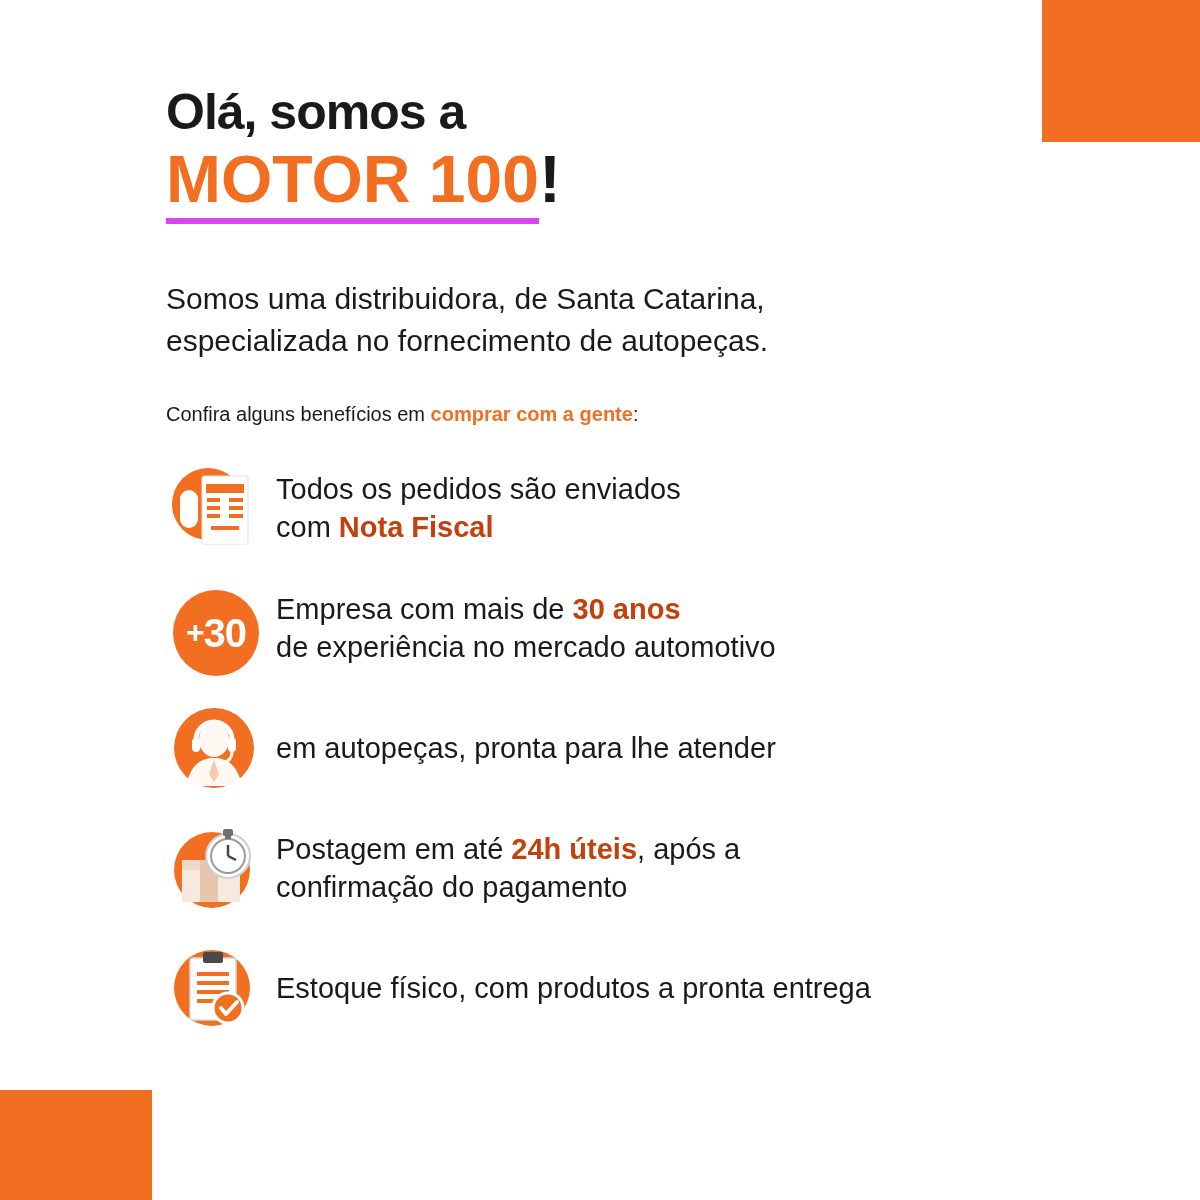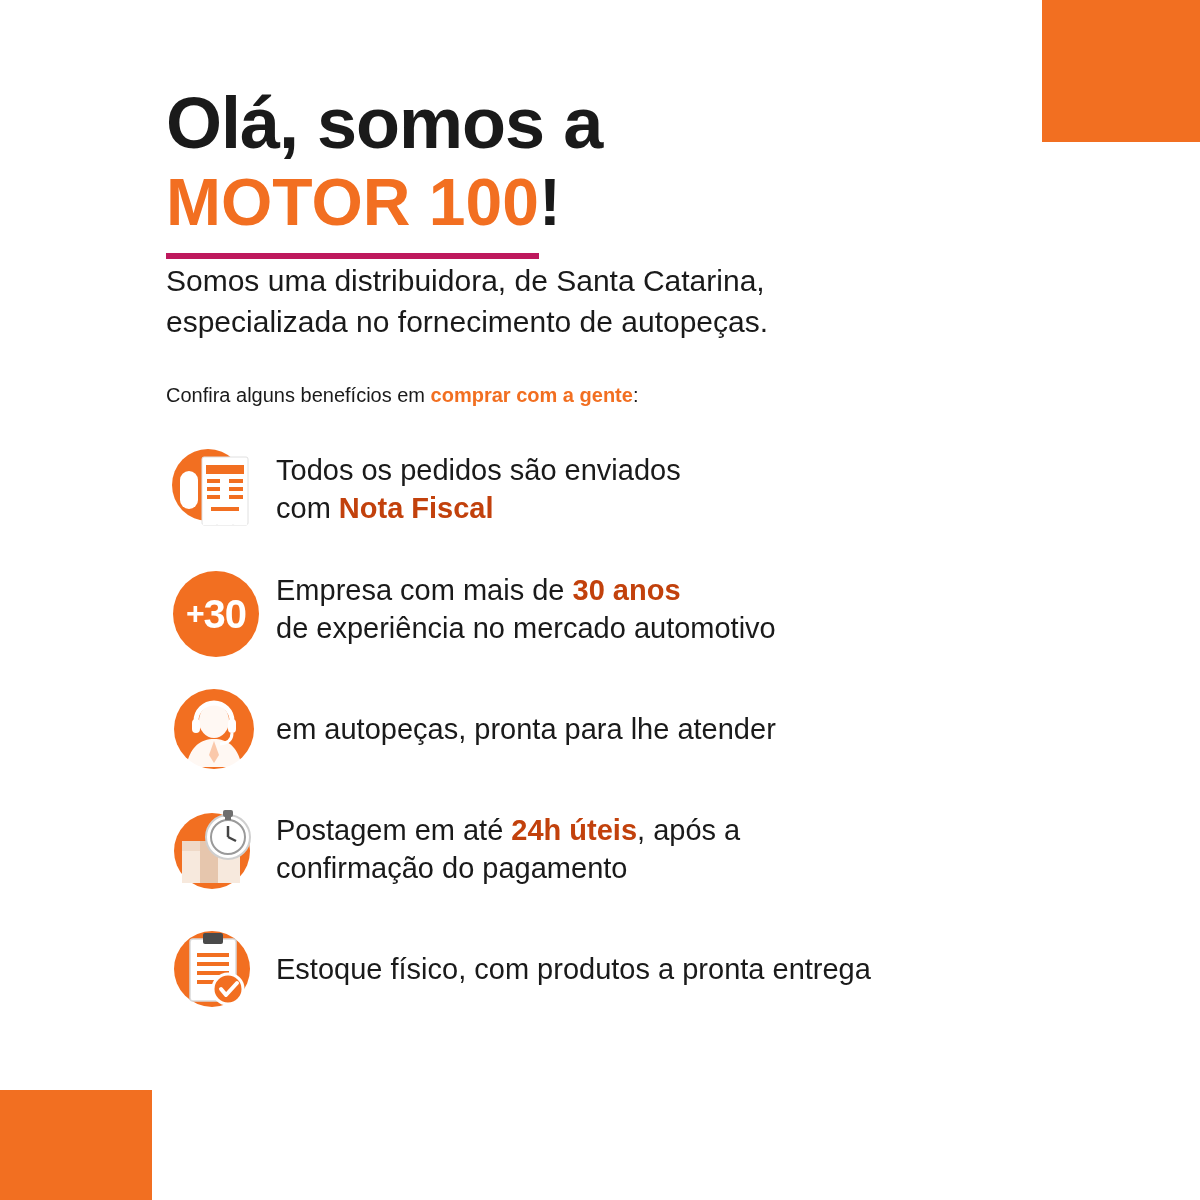--- a/index.html
+++ b/index.html
@@ -39,46 +39,46 @@
   }
 
   .content {
     position: absolute;
     left: 166px;
     top: 86px;
     width: 940px;
   }
 
   .headline-1 {
-    font-size: 72px;
+    font-size: 50px;
     font-weight: bold;
     color: #1a1a1a;
     letter-spacing: -1px;
     line-height: 1.05;
     margin: 0;
   }
   .headline-2 {
     font-size: 66px;
     font-weight: bold;
     color: #1a1a1a;
     letter-spacing: 0px;
     line-height: 1.12;
     margin: 4px 0 0 0;
   }
   .headline-2 .brand {
     color: #f26f21;
-    border-bottom: 6px solid #be185d;
-    padding-bottom: 14px;
+    border-bottom: 6px solid #d946ef;
+    padding-bottom: 2px;
   }
   .headline-2 .bang {
     color: #1a1a1a;
   }
 
   .intro {
-    margin-top: 20px;
+    margin-top: 62px;
     font-size: 30px;
     line-height: 1.38;
     color: #1a1a1a;
   }
   .intro p {
     margin: 0;
   }
 
   .benefits-lead {
     margin-top: 42px;

